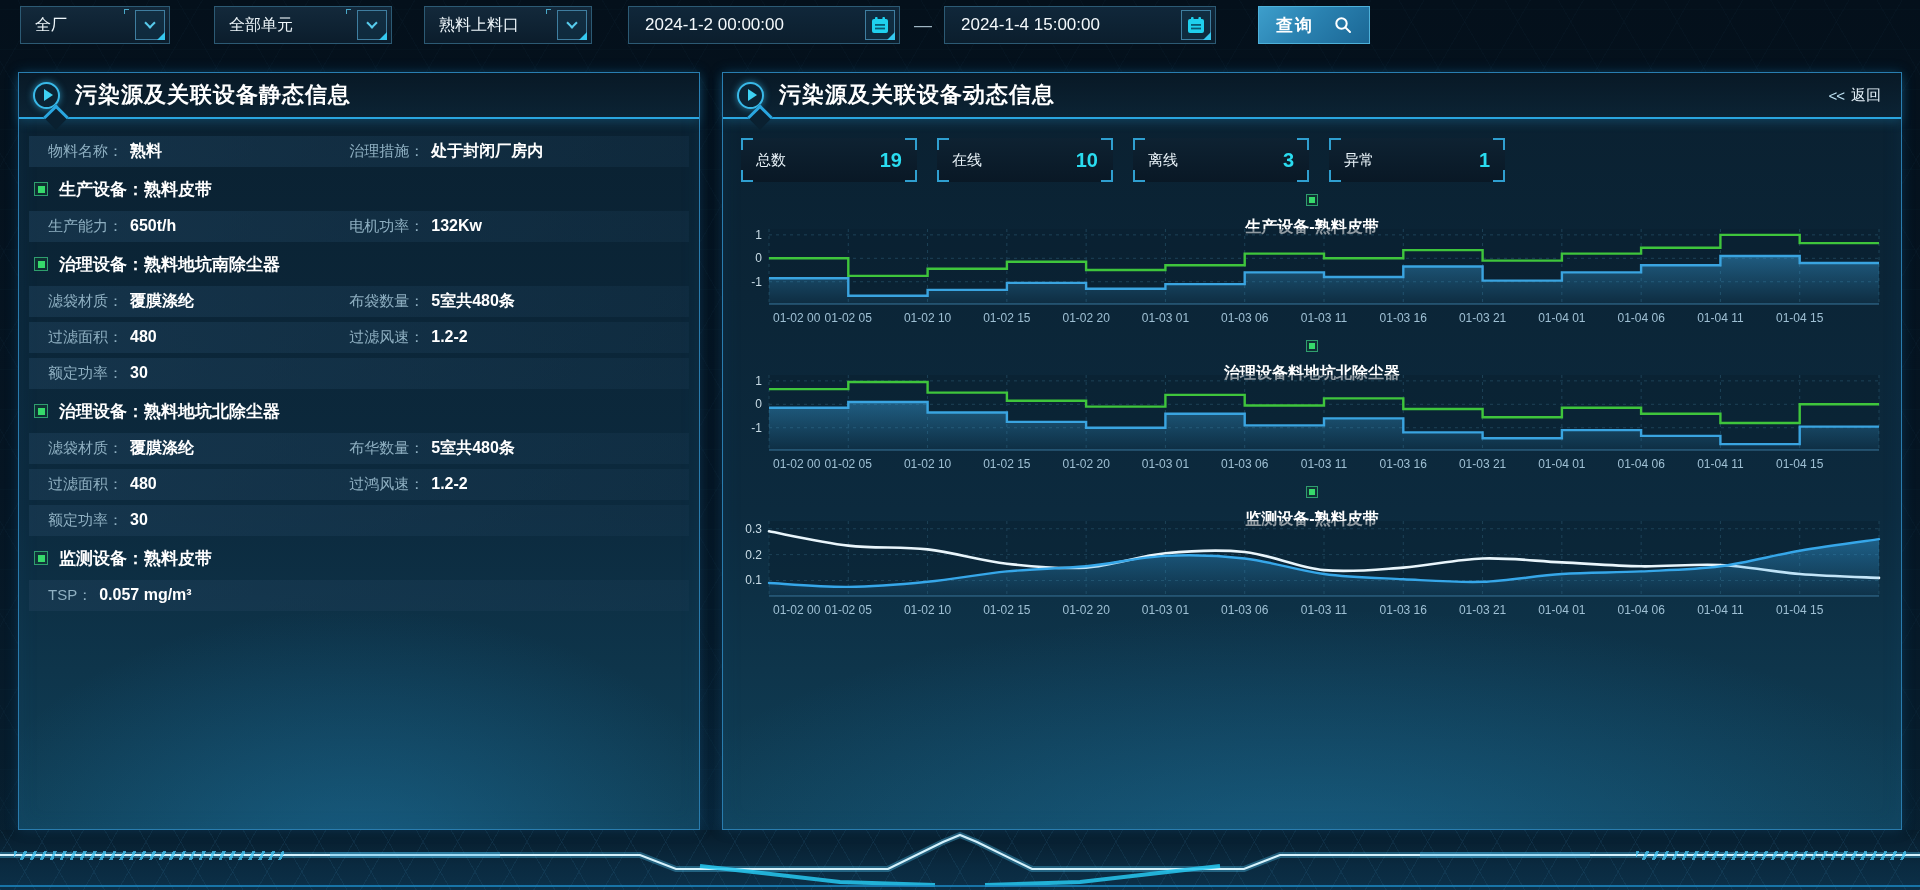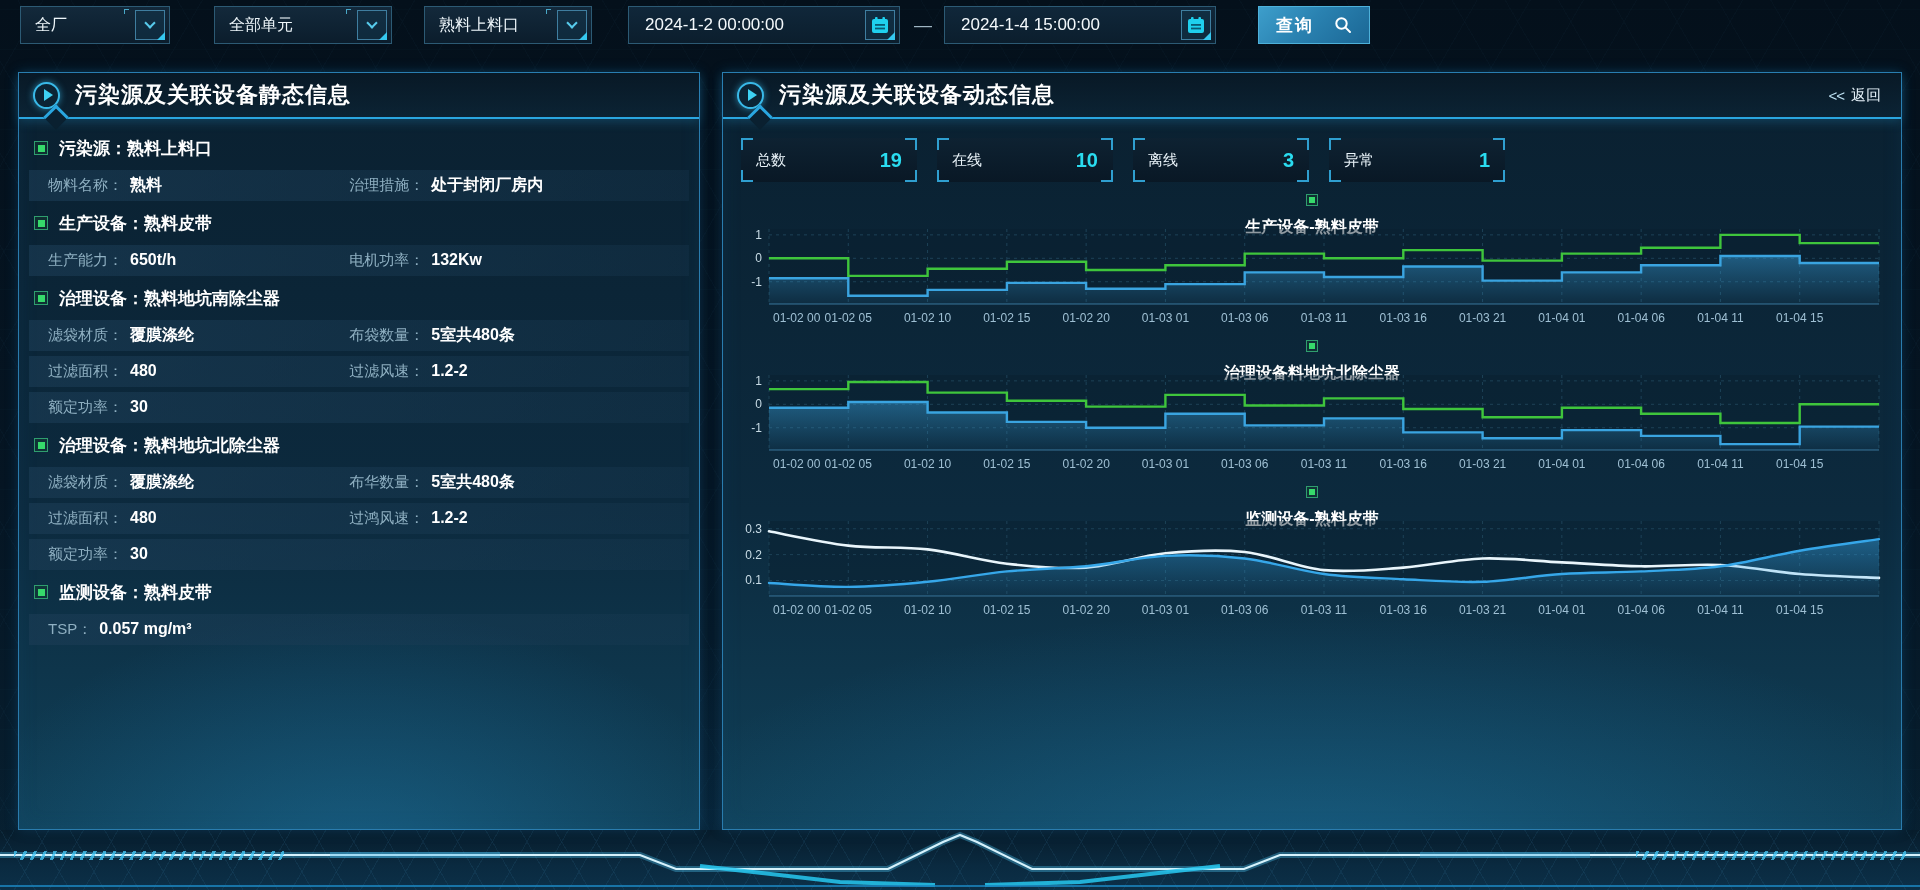--- a/index.html
+++ b/index.html
@@ -172,26 +172,20 @@
 <div class="content">
 
   <div class="panel panel-left">
     <div class="panel-header">
       <span class="play-icon">
           <i></i>
         </span>
       <span class="panel-title">污染源及关联设备静态信息</span>
     </div>
     <div class="info-list" id="info-list">
-        <div class="sec-header">
-          <span class="bullet">
-            <i></i>
-          </span>
-          <span>污染源：熟料上料口</span>
-        </div>
         <div class="info-row">
           <div class="cell cellA">
             <span class="f-lbl">物料名称：</span>
             <span class="f-val">熟料</span>
           </div>
           <div class="cell cellB">
             <span class="f-lbl">治理措施：</span>
             <span class="f-val">处于封闭厂房内</span>
           </div>
         </div>

